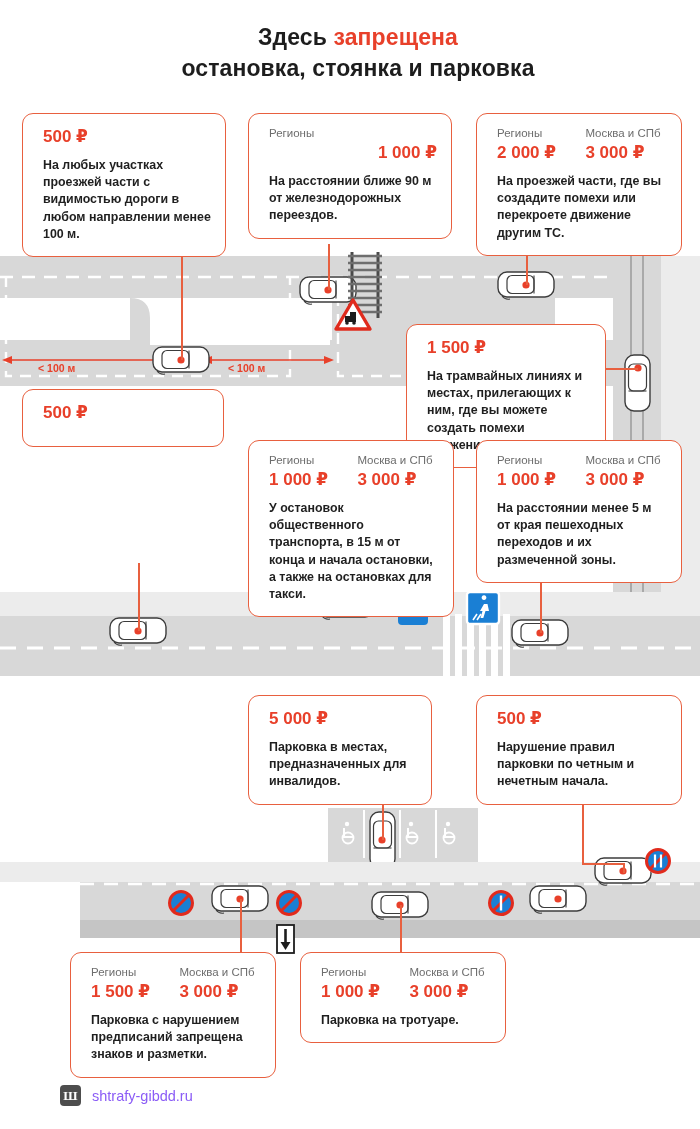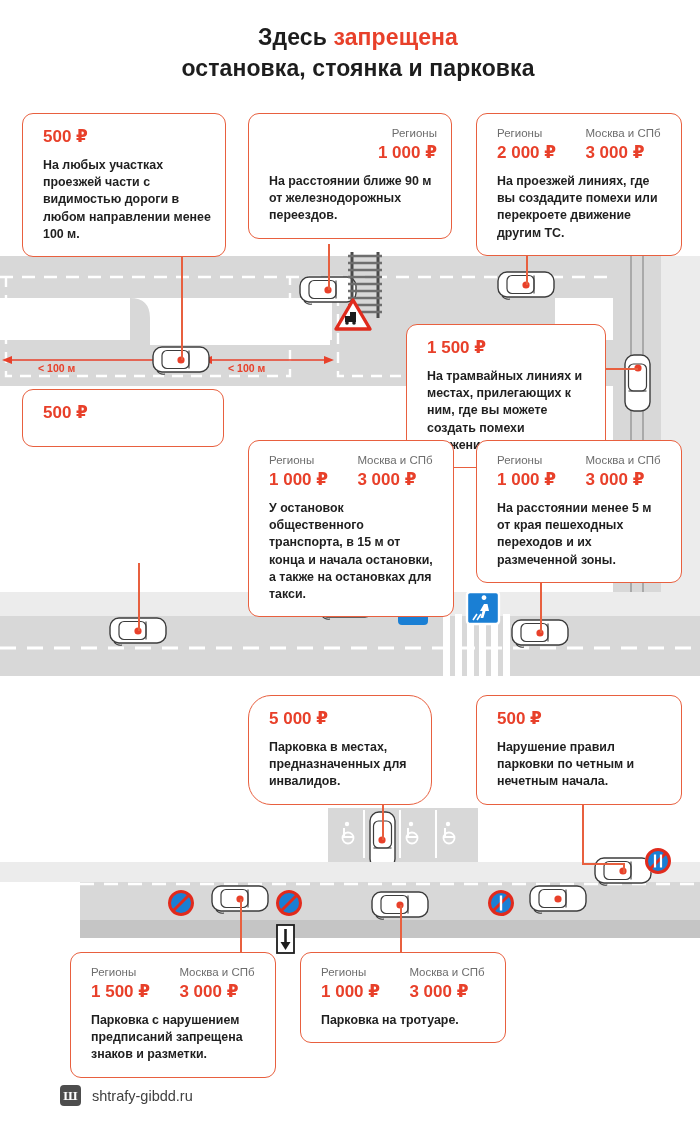--- a/index.html
+++ b/index.html
@@ -38,21 +38,20 @@
     position: absolute;
     background: #ffffff;
     border: 1.6px solid #e8603f;
     border-radius: 11px;
     padding: 12px 14px 13px 20px;
     z-index: 30;
   }
   .card .regions-row {
     display: flex;
     margin-bottom: 1px;
-    justify-content: flex-end;
   }
   .card .reg-label {
     font-size: 11.5px;
     color: #6d6d6d;
     line-height: 15px;
   }
   .card .amount-row {
     display: flex;
     margin-bottom: 9px;
     justify-content: flex-end;
@@ -103,21 +102,21 @@
   }
   .footer .logo-glyph {
     color: #ffffff;
     font-size: 13px;
     font-weight: bold;
     line-height: 13px;
     font-family: "Liberation Serif", serif;
   }
   .footer .site {
     font-size: 14.5px;
-    color: #404040;
+    color: #8b5cf6;
   }
 </style>
 </head>
 <body>
 
 <div id="page">
 
   <div class="title">
     <div><span>Здесь </span><span class="hl">запрещена</span></div>
     <div>остановка, стоянка и парковка</div>
@@ -397,21 +396,21 @@
 
   <div class="card two-col" style="left:476px; top:113px; width:206px;">
     <div class="regions-row">
       <div class="reg-label c1">Регионы</div>
       <div class="reg-label c2">Москва и СПб</div>
     </div>
     <div class="amount-row">
       <div class="amount c1">2 000 ₽</div>
       <div class="amount c2">3 000 ₽</div>
     </div>
-    <div class="body-text">На проезжей линиях, где вы создадите помехи или перекроете движение другим ТС.</div>
+    <div class="body-text">На проезжей части, где вы создадите помехи или перекроете движение другим ТС.</div>
   </div>
 
   <div class="card single" style="left:406px; top:324px; width:200px;">
     <div class="amount">1 500 ₽</div>
     <div class="body-text">На трамвайных линиях и местах, прилегающих к ним, где вы можете создать помехи движению трамваев.</div>
   </div>
 
   <div class="card single" style="left:22px; top:389px; width:202px;">
     <div class="amount">500 ₽</div>
   </div>
@@ -433,21 +432,21 @@
       <div class="reg-label c1">Регионы</div>
       <div class="reg-label c2">Москва и СПб</div>
     </div>
     <div class="amount-row">
       <div class="amount c1">1 000 ₽</div>
       <div class="amount c2">3 000 ₽</div>
     </div>
     <div class="body-text">На расстоянии менее 5 м от края пешеходных переходов и их размеченной зоны.</div>
   </div>
 
-  <div class="card single" style="left:248px; top:695px; width:184px;border-radius:23px;">
+  <div class="card single" style="left:248px; top:695px; width:184px;">
     <div class="amount">5 000 ₽</div>
     <div class="body-text">Парковка в местах, предназначенных для инвалидов.</div>
   </div>
 
   <div class="card single" style="left:476px; top:695px; width:206px;">
     <div class="amount">500 ₽</div>
     <div class="body-text">Нарушение правил парковки по четным и нечетным начала.</div>
   </div>
 
   <div class="card two-col" style="left:70px; top:952px; width:206px;">

